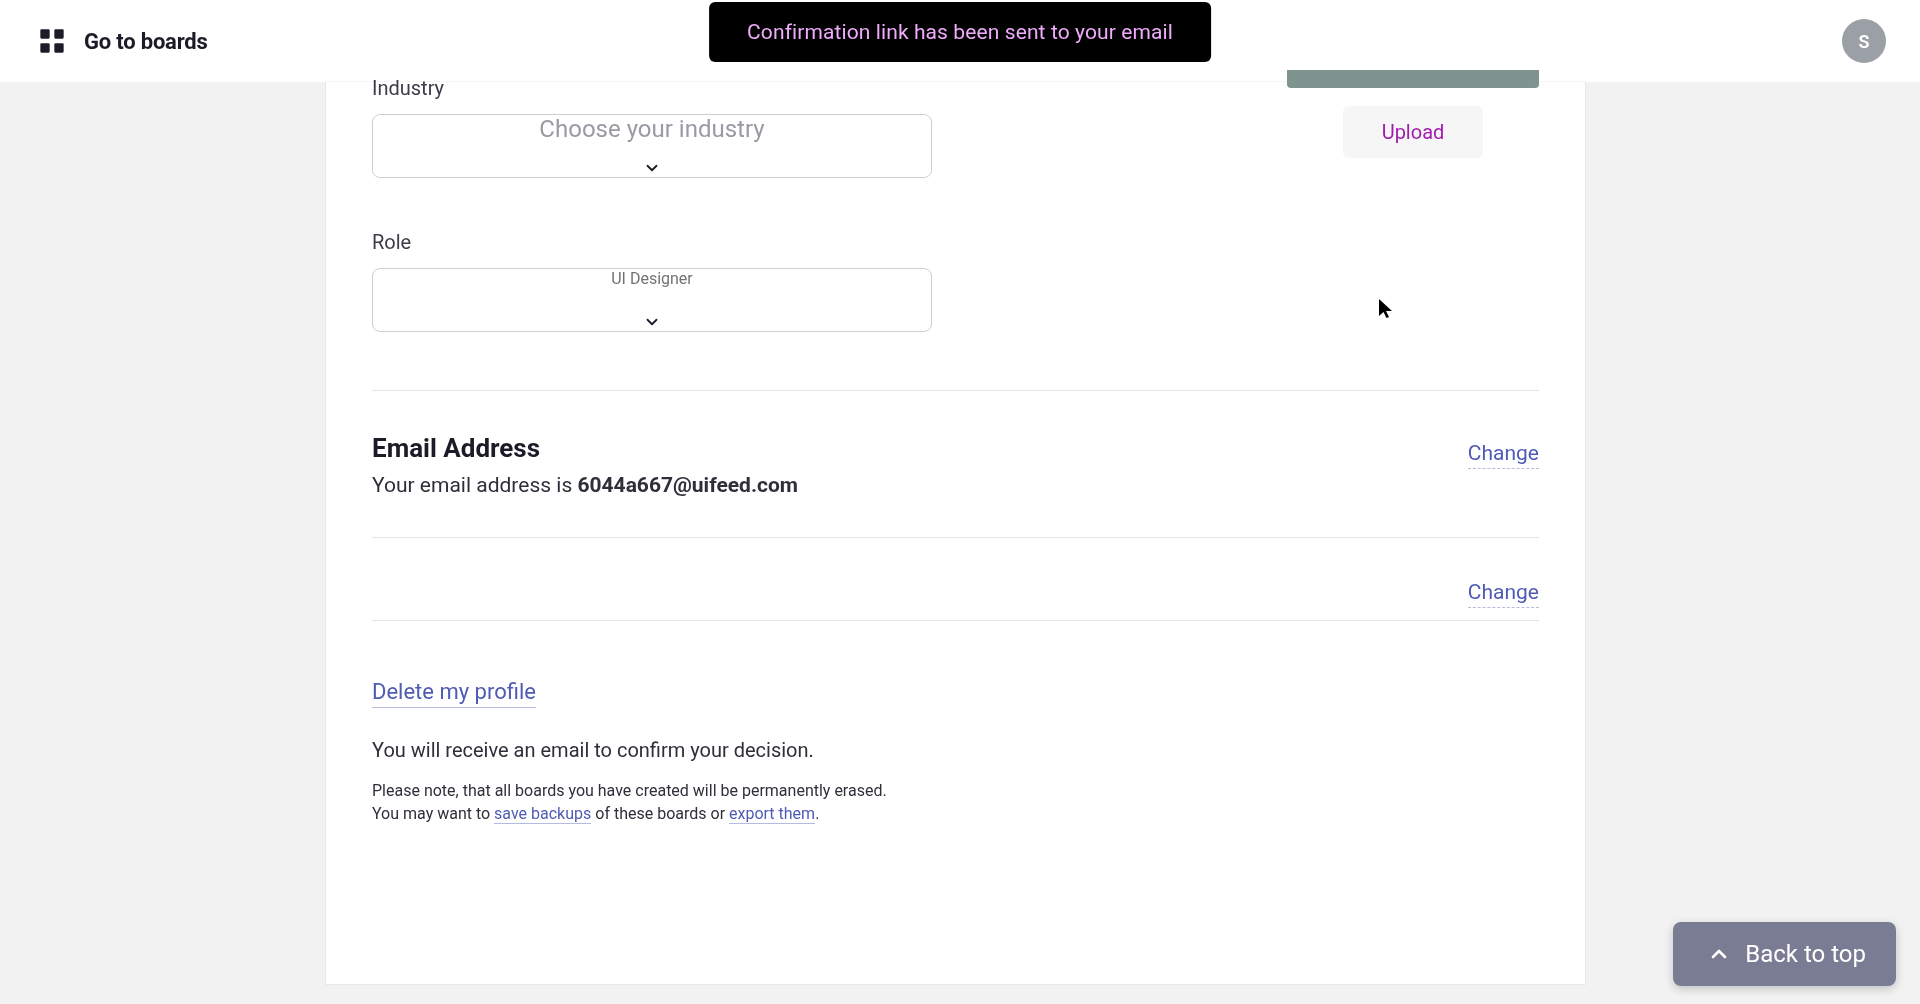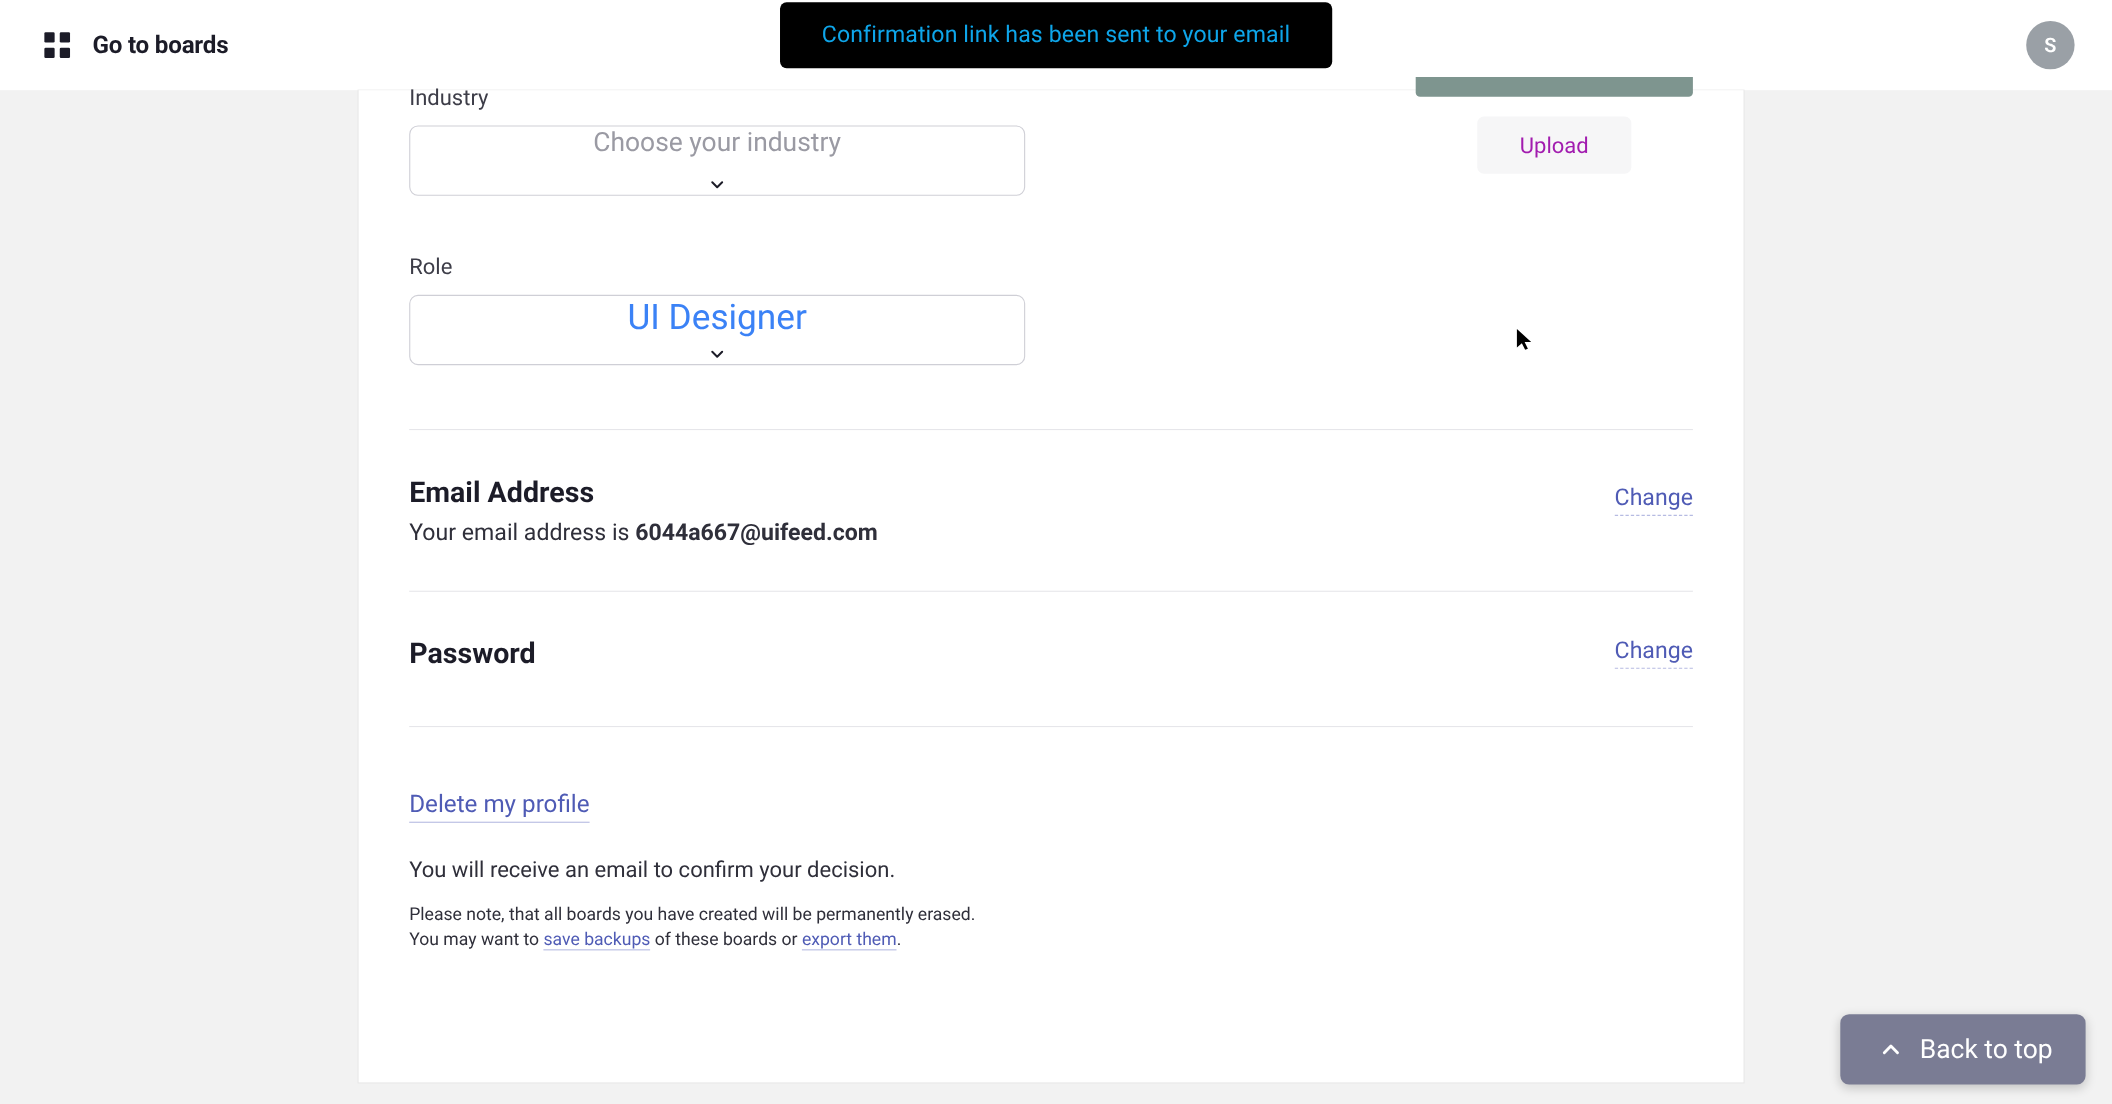--- a/index.html
+++ b/index.html
@@ -51,21 +51,21 @@
     cursor: pointer;
   }
 
   
   .toast {
     position: absolute;
     top: 2px;
     left: 50%;
     transform: translateX(-50%);
     background: #000;
-    color: #0ea5e9;
+    color: #f0abfc;
     font-size: 21px;
     padding: 18px 38px;
     border-radius: 6px;
     letter-spacing: .1px;
   }
 
   
   .card {
     position: absolute;
     top: 82px;
@@ -94,22 +94,22 @@
     border-radius: 8px;
     display: flex;
     align-items: center;
     justify-content: space-between;
     padding: 0 24px;
     cursor: pointer;
     background: #fff;
     flex-direction: column;
   }
   .select .value {
-    font-size: 32px;
-    color: #3b82f6;
+    font-size: 16px;
+    color: #737373;
   }
   .select .placeholder {
     font-size: 24px;
     color: #9a9aa3;
   }
   .select .chev svg { display:block; }
 
   .role-block { margin-top: 52px; }
 
   
@@ -284,21 +284,20 @@
       <h2>Email Address</h2>
       <div class="email-line">
         <span>Your email address is </span><b>6044a667@uifeed.com</b>
       </div>
       <span class="change-link">Change</span>
     </div>
 
     <div class="divider"></div>
 
     <div class="section password">
-      <h2>Password</h2>
       <span class="change-link">Change</span>
     </div>
 
     <div class="divider"></div>
 
     <div class="delete-section">
       <span class="delete-link">Delete my profile</span>
       <div class="delete-note">You will receive an email to confirm your decision.</div>
       <div class="delete-warn">
         <span>Please note, that all boards you have created will be permanently erased.</span><br>

